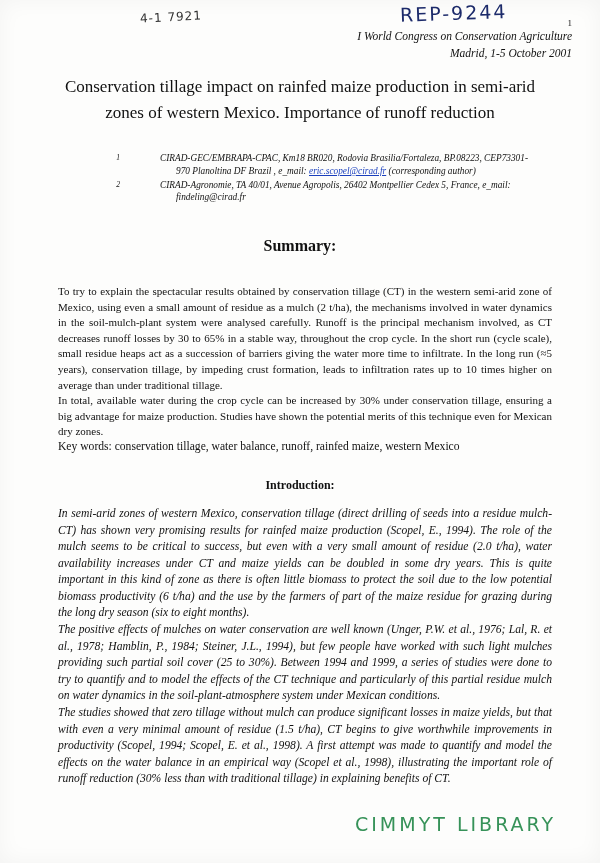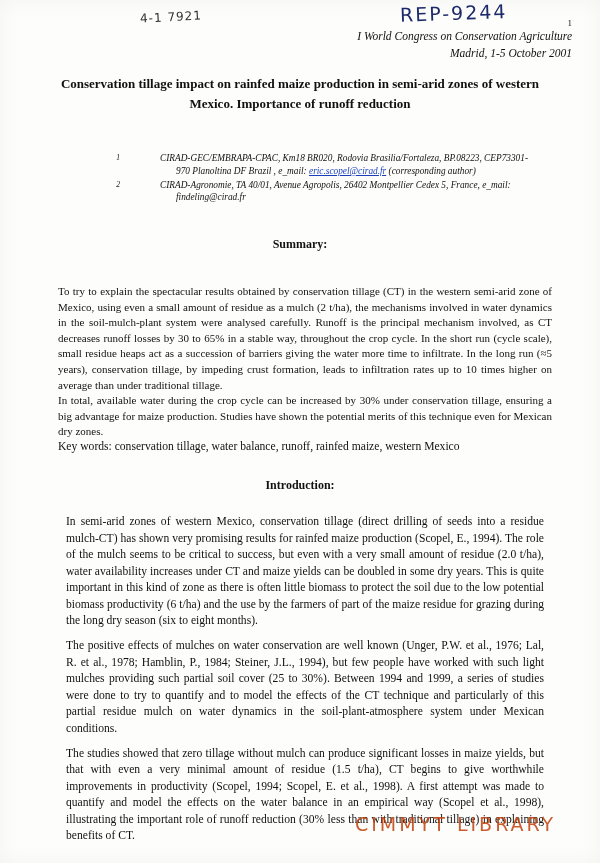--- a/index.html
+++ b/index.html
@@ -61,22 +61,22 @@
     font-size: 11.5px;
     line-height: 1.45;
   }
 
   .title {
     position: absolute;
     top: 74px;
     left: 48px;
     right: 48px;
     text-align: center;
-    font-weight: bold;
-    font-size: 13px;
+    font-weight: normal;
+    font-size: 17px;
     line-height: 1.5;
   }
 
   .authors {
     position: absolute;
     top: 137px;
     left: 58px;
     font-size: 12.5px;
   }
   .authors sup { font-size: 8px; }
@@ -107,21 +107,21 @@
   .aff-text .email { color: #1a3fbd; text-decoration: underline; font-style: italic; }
   .aff-indent { padding-left: 16px; }
 
   .summary-head {
     position: absolute;
     top: 237px;
     left: 0;
     right: 0;
     text-align: center;
     font-weight: bold;
-    font-size: 12px;
+    font-size: 16px;
   }
 
   .summary-body {
     position: absolute;
     top: 284px;
     left: 58px;
     right: 48px;
     font-size: 11px;
     line-height: 1.42;
     text-align: justify;
@@ -150,30 +150,30 @@
 
   .intro-body {
     position: absolute;
     top: 506px;
     left: 58px;
     right: 48px;
     font-size: 11.6px;
     line-height: 1.43;
     text-align: justify;
   }
-  .intro-body p { margin: 8px; }
+  .intro-body p { margin: 0; font-style: italic; }
 
   .stamp {
     position: absolute;
     bottom: 28px;
     left: 355px;
     font-family: "DejaVu Sans", sans-serif;
     font-size: 19px;
     letter-spacing: 3px;
-    color: #c2410c;
+    color: #15803d;
     opacity: 0.85;
     white-space: nowrap;
   }
   .page-edge {
     position: absolute;
     inset: 0;
     box-shadow: inset 0 0 22px rgba(0,0,0,0.045);
     pointer-events: none;
   }
 </style>

